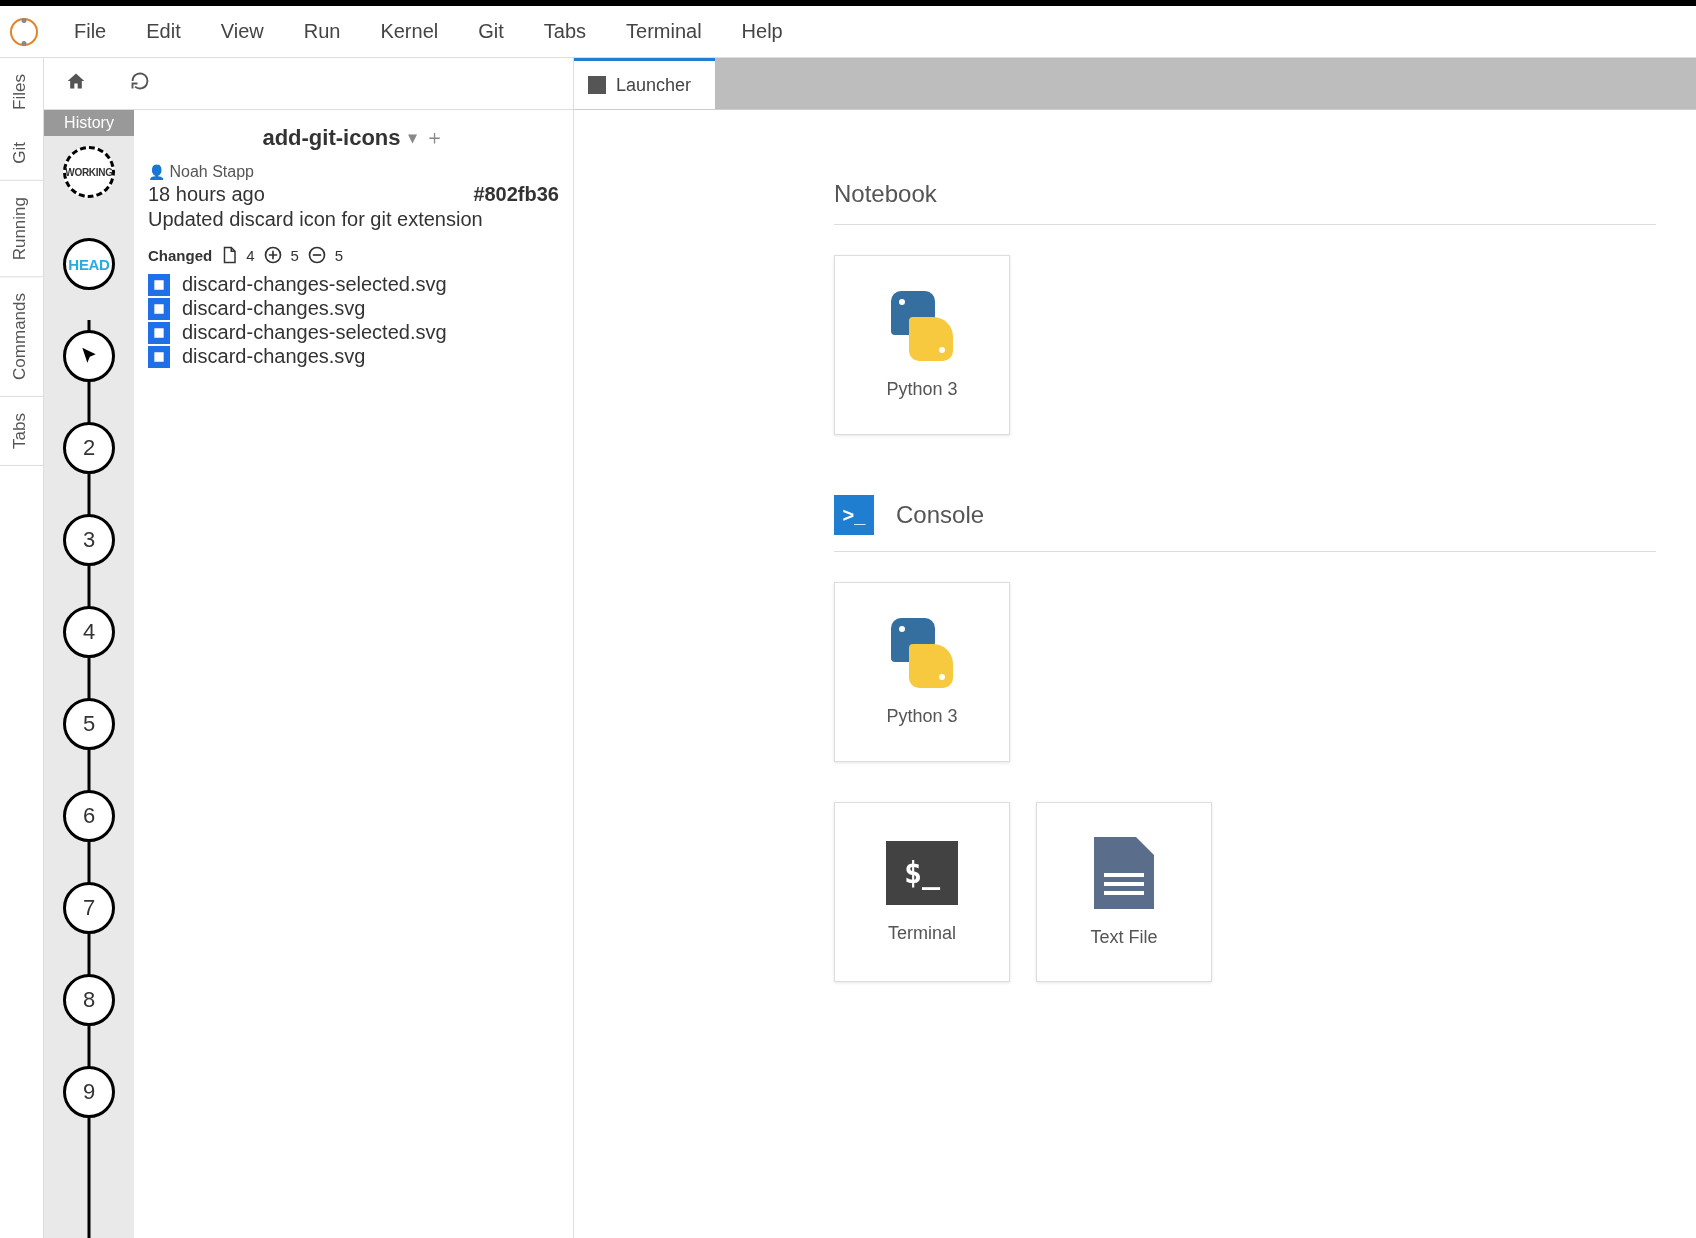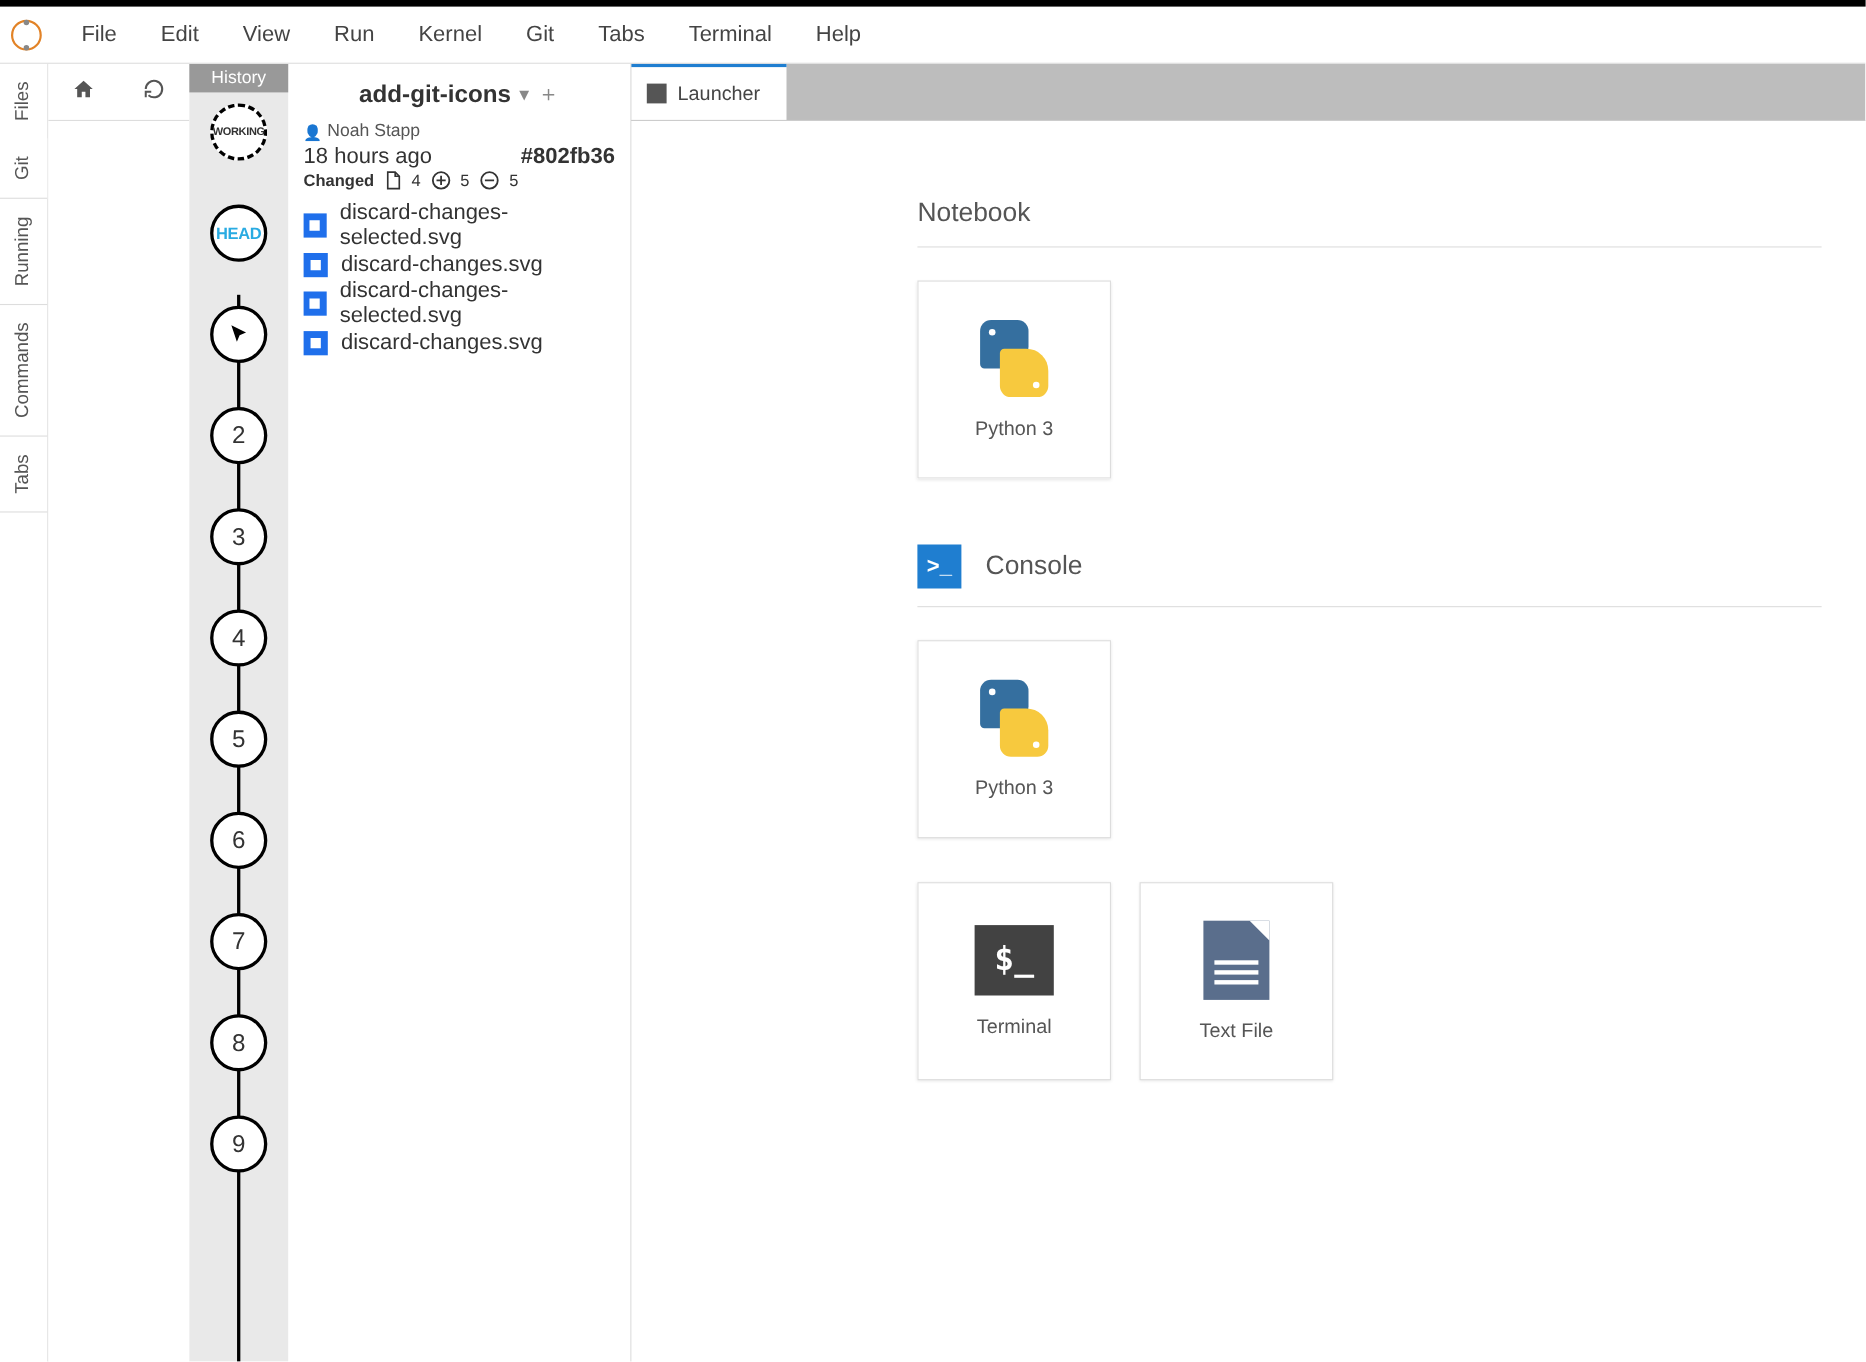--- a/index.html
+++ b/index.html
@@ -8,21 +8,21 @@
 .jupyter-logo { width: 28px; height: 28px; border: 2.5px solid #e28327; border-radius: 50%; margin-right: 14px; position: relative; }
 .jupyter-logo::before, .jupyter-logo::after { content:""; position:absolute; left:50%; transform: translateX(-50%); width:5px; height:5px; background:#888; border-radius:50%; }
 .jupyter-logo::before { top:-2px; }
 .jupyter-logo::after { bottom:-2px; }
 .menu-item { padding: 8px 18px; font-size: 20px; color: #444; cursor: pointer; }
 .body { flex:1; display:flex; overflow:hidden; }
 .sidebar-tabs { width: 44px; background: #fff; border-right: 1px solid #ddd; display:flex; flex-direction:column; }
 .sidebar-tab { writing-mode: vertical-rl; transform: rotate(180deg); padding: 16px 10px; text-align:center; font-size:17px; color:#555; border-top:1px solid #ddd; cursor:pointer; }
 .sidebar-tab.active { background: #fff; }
 .sidebar-tab:first-child { border-top:none; }
-.git-panel { width: 530px; border-right:1px solid #ddd; display:flex; flex-direction:row; background:#fff; }
+.git-panel { width: 530px; border-right:1px solid #ddd; display:flex; flex-direction:column; background:#fff; }
 .git-toolbar { height:52px; border-bottom:1px solid #ddd; display:flex; align-items:center; padding: 0 22px; gap:44px; }
 .toolbar-btn { cursor:pointer; font-size:20px; color:#555; }
 .git-content { flex:1; display:flex; overflow:hidden; position: relative; }
 .history-column { width:90px; background:#e9e9e9; display:flex; flex-direction:column; align-items:center; padding-top:0; position:relative; }
 .history-label { background:#999; color:#fff; font-size:16px; padding:4px 10px; width:100%; text-align:center; }
 .graph-line { position:absolute; top: 210px; bottom:0; left:50%; width:3px; background:#000; transform:translateX(-50%); z-index:0; }
 .node { width:52px; height:52px; border-radius:50%; background:#fff; border:3px solid #000; display:flex; align-items:center; justify-content:center; font-size:22px; font-weight:500; margin-top:40px; z-index:1; position:relative; cursor:pointer; }
 .node.working { border:3px dashed #000; font-size:10px; font-weight:800; margin-top:10px; letter-spacing:-0.3px; }
 .node.head { color:#29abe2; font-size:15px; font-weight:800; letter-spacing:-0.3px; }
 .node:not(.working):not(.head) { }
@@ -130,20 +130,21 @@
           <span class="branch-plus">＋</span>
         </div>
         <div class="author-row">
           <span class="person-icon">👤</span>
           <span>Noah Stapp</span>
         </div>
         <div class="time-row">
           <span>18 hours ago</span>
           <span class="hash">#802fb36</span>
         </div>
+        <div class="msg">Updated discard icon for git extension</div>
         <div class="changed-row">
           <span>Changed</span>
           <span class="stat-icon">
             <svg width="18" height="20" viewBox="0 0 24 24" fill="none" stroke="#333" stroke-width="2">
                 <path d="M6 2h9l5 5v15H6z"></path>
                 <path d="M15 2v5h5"></path>
               </svg>
           </span>
           <span class="stat-num">4</span>
           <span class="stat-icon">

